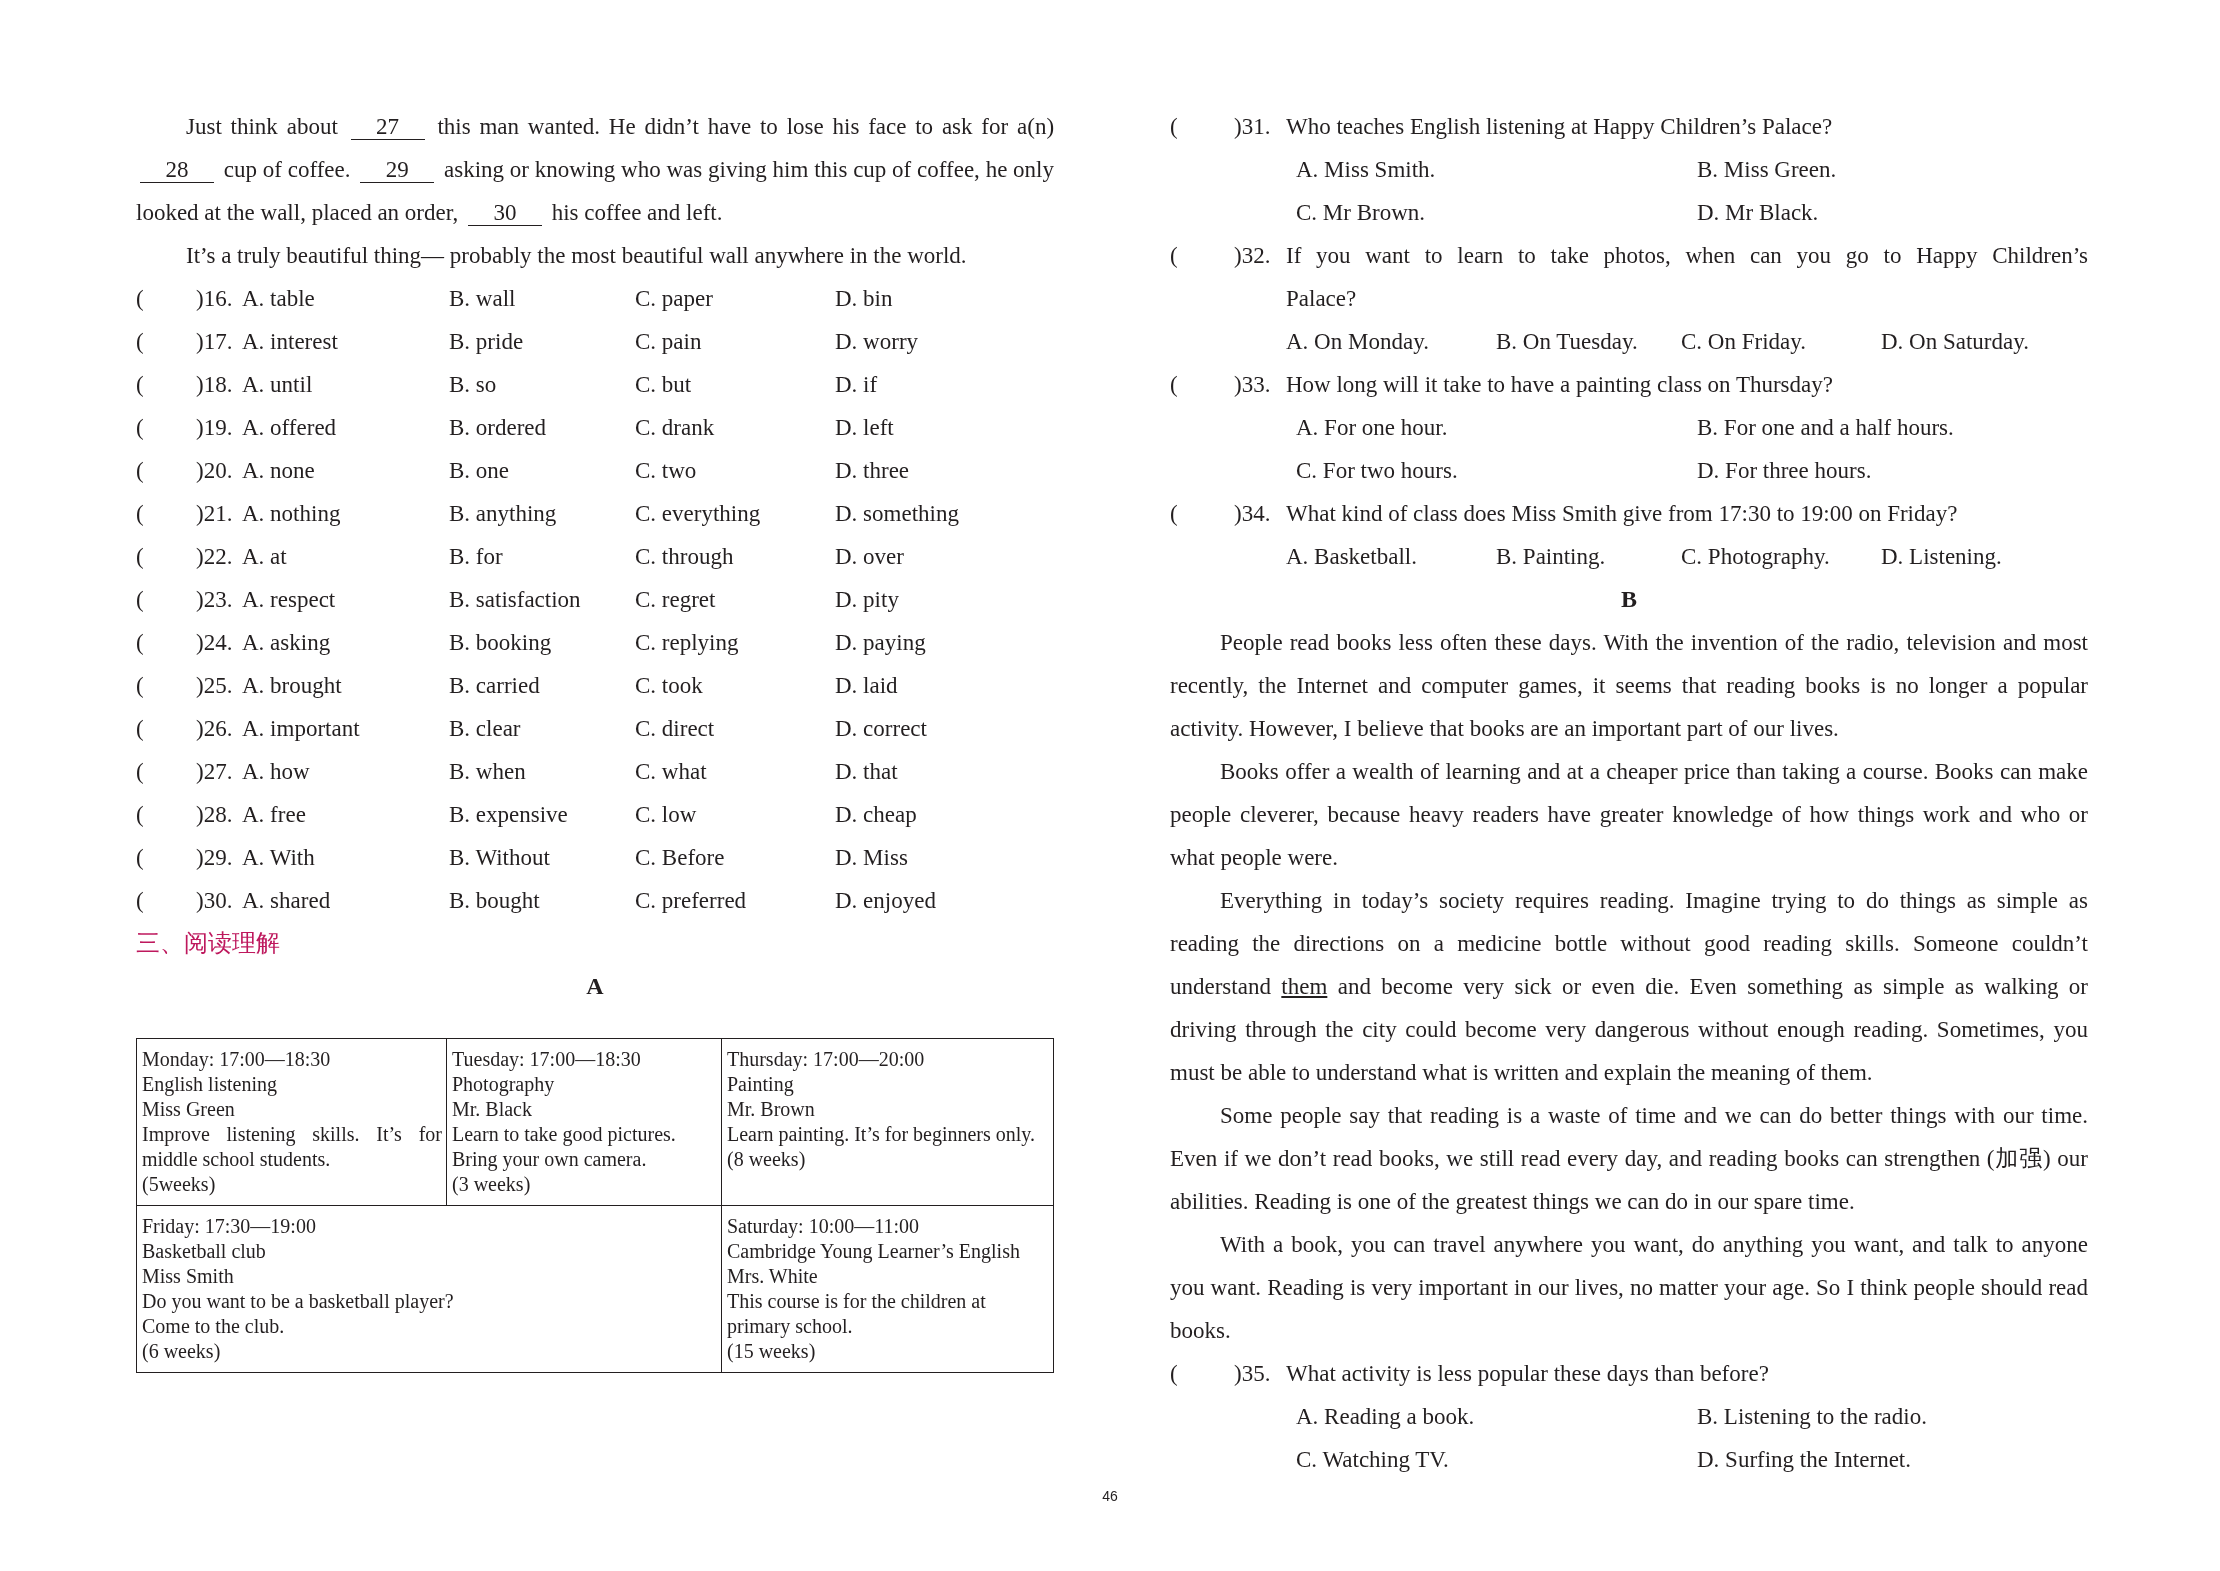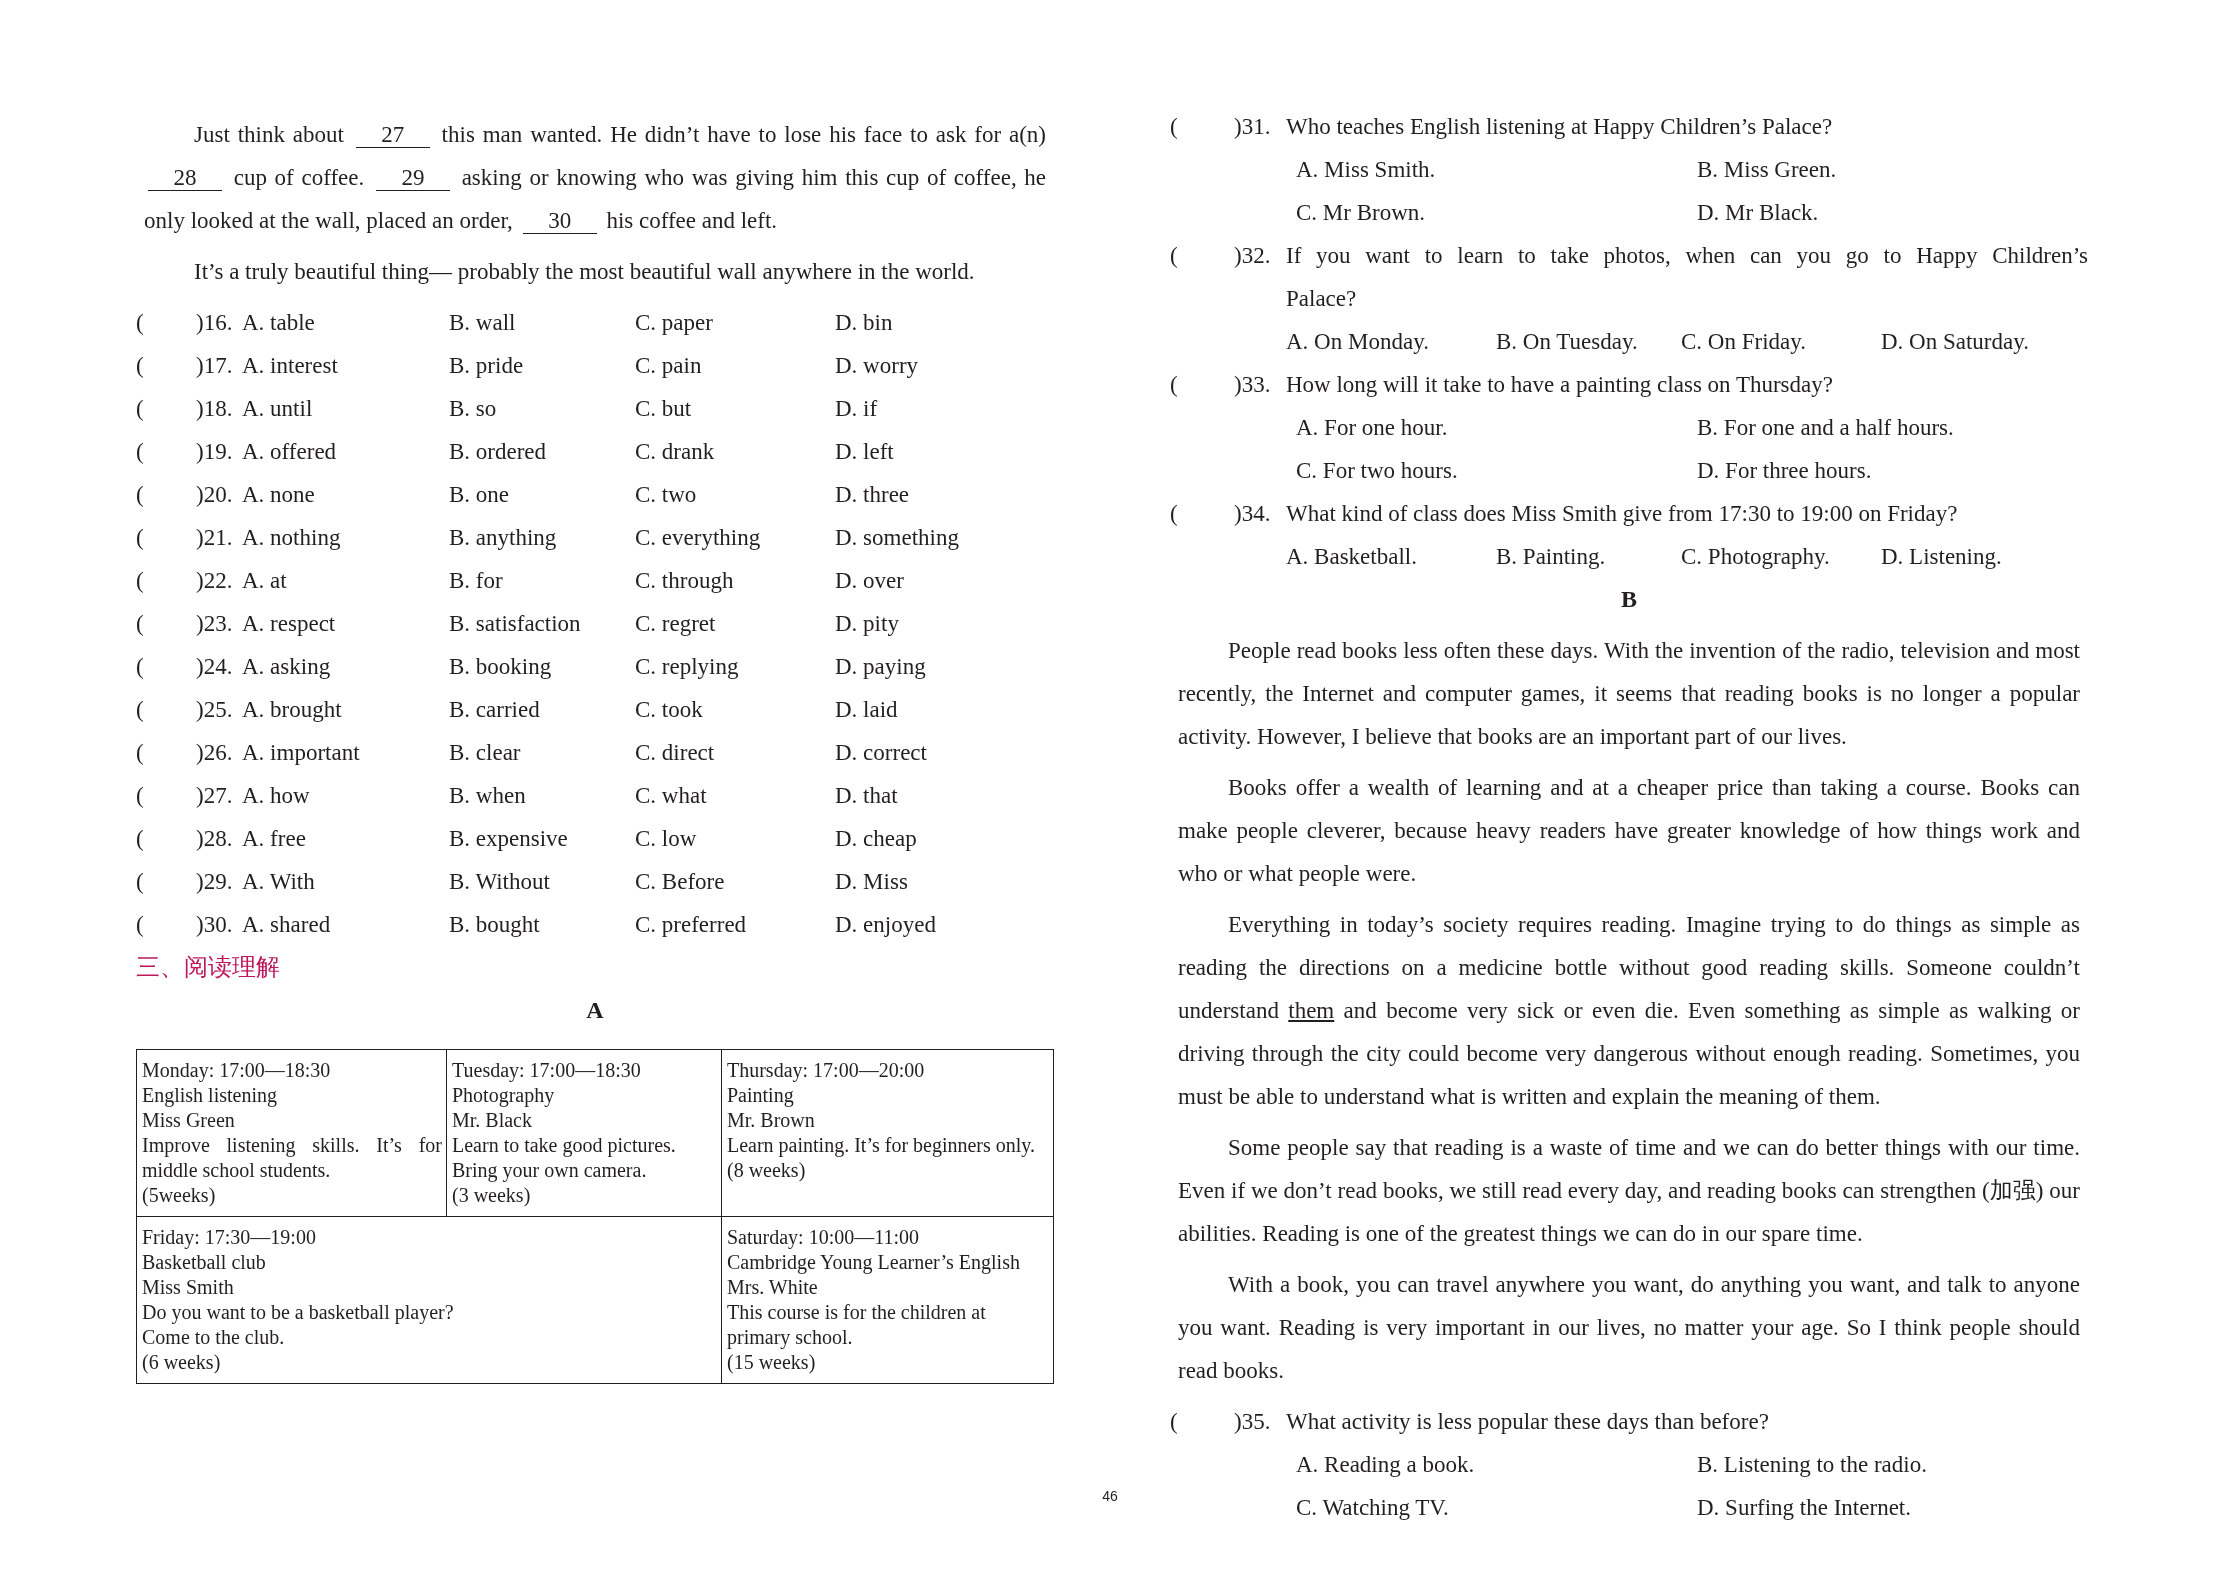--- a/index.html
+++ b/index.html
@@ -4,33 +4,33 @@
 <style>
   html, body { margin: 0; padding: 0; background: #ffffff; }
   body {
     width: 2220px; height: 1571px; position: relative; overflow: hidden;
     font-family: "Liberation Serif", "DejaVu Serif", serif;
     color: #231f20; font-size: 23px;
   }
   .col { position: absolute; top: 105px; }
   .col-left { left: 136px; width: 918px; }
   .col-right { left: 1170px; width: 918px; }
-  .para { line-height: 43px; text-align: justify; margin: 8px; }
+  .para { line-height: 43px; text-align: justify; margin: 0; }
   .para .indent { display: inline-block; width: 50px; }
   .blank { display: inline-block; min-width: 74px; text-align: center; border-bottom: 1.5px solid #231f20; line-height: 24px; margin: 0 4px; }
   .q-row { display: flex; height: 43px; line-height: 43px; white-space: nowrap; }
   .paren { width: 60px; }
   .qnum { width: 46px; }
   .optA { width: 207px; }
   .optB { width: 186px; }
   .optC { width: 200px; }
   .optD { width: 180px; }
   .section-title { color: #be185d; font-family: "DejaVu Sans", sans-serif; font-size: 24px; height: 43px; line-height: 43px; }
   .center-bold { text-align: center; font-weight: bold; height: 43px; line-height: 43px; font-size: 24px; }
-  table.sched { border-collapse: collapse; width: 918px; margin-top: 17px; font-size: 20px; line-height: 25px; }
+  table.sched { border-collapse: collapse; width: 918px; margin-top: 30px; font-size: 20px; line-height: 25px; }
   table.sched td { border: 1.5px solid #231f20; vertical-align: top; padding: 8px 4px 8px 5px; }
   .cell-line { display: block; }
   .rq { display: flex; height: 43px; line-height: 43px; white-space: nowrap; }
   .rq .paren { width: 64px; }
   .rq .qnum { width: 52px; }
   .rq-text { flex: 1; }
   .rq-cont { padding-left: 116px; height: 43px; line-height: 43px; font-family: Liberation Serif, serif; }
   .opts2 { display: flex; padding-left: 116px; height: 43px; line-height: 43px; white-space: nowrap; }
   .opts2 span { width: 395px; margin-left: 10px; }
   .opts4 { display: flex; padding-left: 116px; height: 43px; line-height: 43px; white-space: nowrap; }

